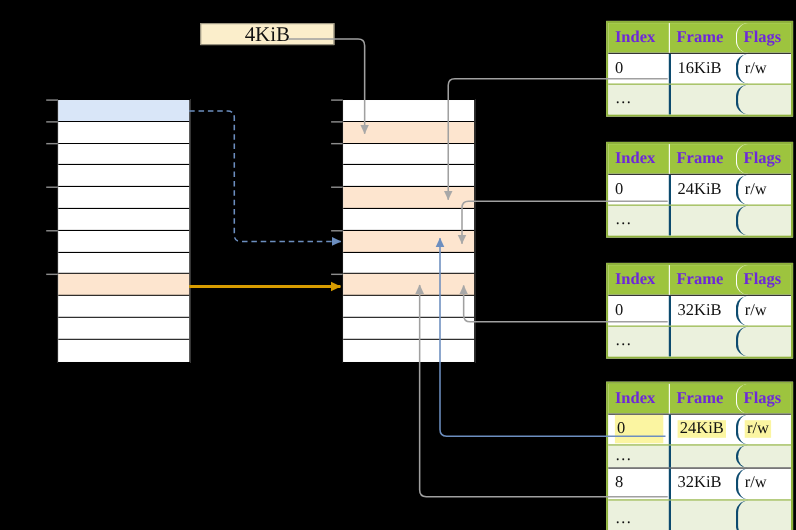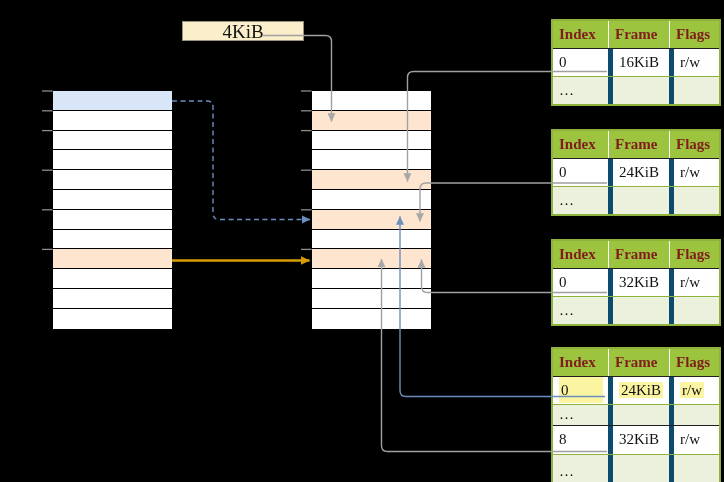--- a/index.html
+++ b/index.html
@@ -25,24 +25,24 @@
   
   .ftable{position:absolute;left:551px;width:166px;box-sizing:content-box;
           border:2px solid #8fb23c;background:#fff;z-index:1;}
   #ft0{top:19px;} #ft1{top:129px;} #ft2{top:239px;} #ft3{top:347px;}
   .fhead{display:flex;background:#9dc43e;}
   .frow{display:flex;background:#fff;}
   .frow.green{background:#ebf1dd;}
   .frow.white{border-top:1px solid #1f1f1f;}
   .frow.green{border-top:1.5px solid #8fb23c;}
   .fcell{box-sizing:border-box;padding-left:6px;font-size:15px;color:#111;overflow:hidden;white-space:nowrap;}
-  .c0{width:55px;} .c1{width:61px;} .c2{width:50px;flex:1;}
-  .fhead .fcell{color:#7f1d1d;font-weight:bold;}
+  .c0{width:55px;} .c1{width:61px;} .c2{width:50px;flex:1;border-radius:11px;}
+  .fhead .fcell{color:#6d28d9;font-weight:bold;}
   .fhead .c1,.fhead .c2{border-left:1px solid #fff;}
-  .frow .c1,.frow .c2{border-left:5px solid #0c4a6e;}
+  .frow .c1,.frow .c2{border-left:2px solid #0c4a6e;}
   .hl{background:#fbf5a1;padding:0 2px;}
   .hl.idx{display:inline-block;min-width:40px;}
 
   
   #overlay{position:absolute;left:0;top:0;z-index:5;pointer-events:none;}
 </style>
 </head>
 <body>
 
 <div id="stage">

